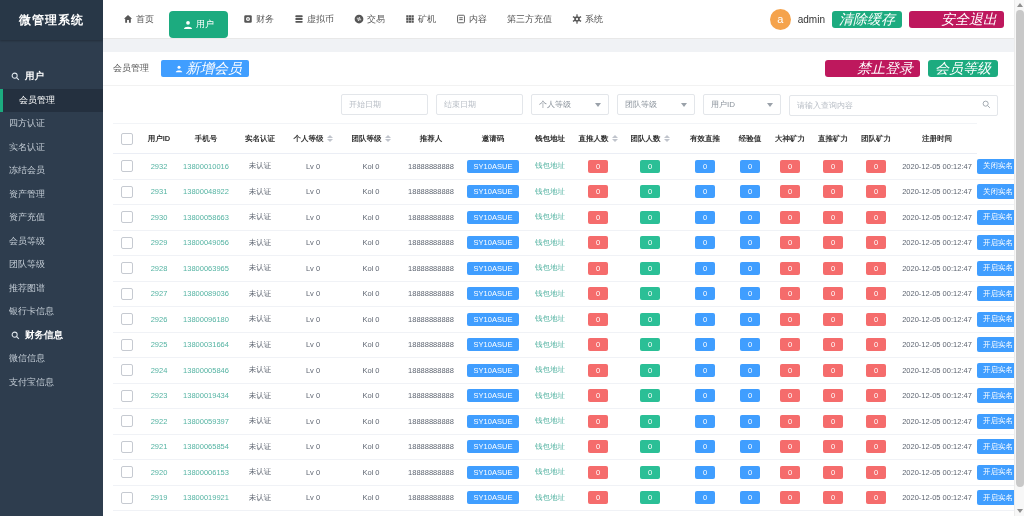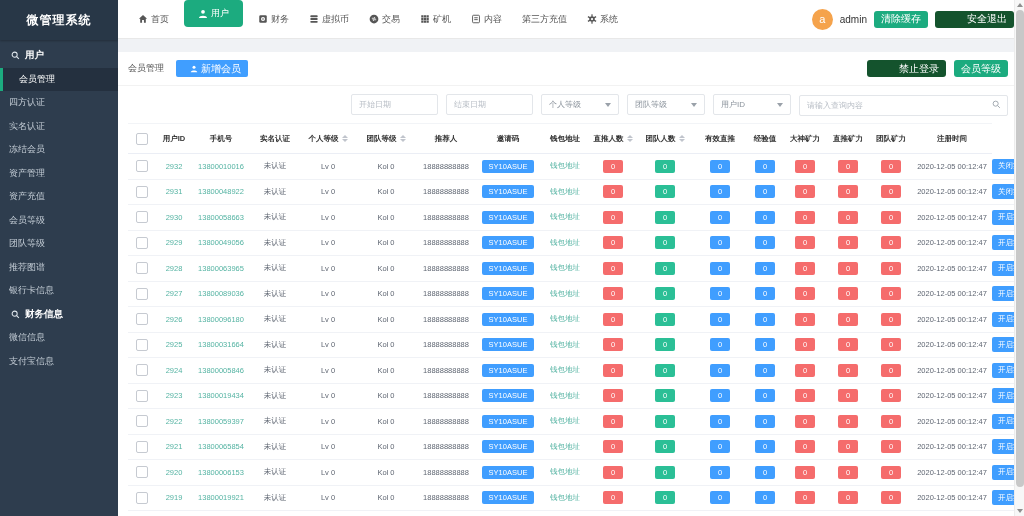--- a/index.html
+++ b/index.html
@@ -1,44 +1,44 @@
 <!DOCTYPE html>
 <html><head>
 <meta charset="utf-8">
 <style>
   * { margin:0; padding:0; box-sizing:border-box; }
   html,body { width:1024px; height:516px; overflow:hidden; }
   body { font-family:"Liberation Sans","DejaVu Sans",sans-serif; background:#f0f2f5; }
   .app { position:relative; width:1024px; height:516px; display:flex; overflow:hidden; background:#f0f2f5; }
 
   
-  .sidebar { width:118px; flex-shrink:0; background:#2e3d4e; display:flex; flex-direction:column; }
+  .sidebar { width:103px; flex-shrink:0; background:#2e3d4e; display:flex; flex-direction:column;gap:21px; }
   .logo { height:40px; line-height:40px; text-align:center; color:#fff; font-size:12px; font-weight:bold; letter-spacing:1px; background:#283747; box-shadow:0 1px 2px rgba(0,0,0,.25); }
   .side-nav { padding-top:4px; }
   .side-entry { height:23.5px; display:flex; align-items:center; cursor:pointer; }
   .side-entry.group { padding-left:11px; color:#fff; font-size:9.5px; font-weight:bold; }
   .side-entry.group .gicon { margin-right:5px; }
   .side-entry.item { padding-left:9px; color:#c4cdd6; font-size:9px; }
   .side-entry.item.active { background:#24303f; border-left:3px solid #1cab7f; padding-left:16px; color:#fff; }
 
   
   .main { width:911px; display:flex; flex-direction:column; background:#f0f2f5; overflow:hidden; }
   .navbar { height:39px; background:#fff; border-bottom:1px solid #e8e8e8; display:flex; align-items:center; padding:0 10px; flex-shrink:0; }
-  .nav-items { display:flex; align-items:flex-start; height:100%; }
+  .nav-items { display:flex; align-items:flex-end; height:100%; }
   .nav-item { display:inline-flex; align-items:center; gap:3px; padding:0 10px; font-size:9px; color:#565656; height:100%; cursor:pointer; text-decoration:none; }
   .nav-item svg { width:10px; height:10px; }
   .nav-item.active { background:#1cab7f; color:#fff; height:27px; border-radius:4px; margin:0 5px; padding:0 14px; }
   .nav-right { margin-left:auto; display:flex; align-items:center; gap:7px; }
   .avatar { width:21px; height:21px; border-radius:50%; background:#f5a34c; color:#fff; font-size:11px; display:inline-flex; align-items:center; justify-content:center; cursor:pointer; }
   .admin-name { font-size:10px; color:#333; }
 
   .btn { border:none; cursor:pointer; color:#fff; border-radius:3px; font-family:inherit; white-space:nowrap; }
-  .btn.sm { height:17px; font-size:10px; padding:0 7px; }
+  .btn.sm { height:17px; font-size:14px; padding:0 7px;font-style:italic; }
   .btn.green { background:#1cab7f; }
-  .btn.red { background:#14532d;padding-left:32px; }
+  .btn.red { background:#be185d;padding-left:32px; }
   .btn.blue { background:#409eff; }
 
   
   .card { flex:1; margin-top:13px; background:#fff; display:flex; flex-direction:column; overflow:hidden; }
   .card-title { height:34px; flex-shrink:0; display:flex; align-items:center; padding:0 16px 0 10px; border-bottom:1px solid #f2f2f2; }
   .title-text { font-size:9px; color:#555; }
   .btn.add { margin-left:12px; display:inline-flex; align-items:center; gap:3px; border-radius:2px;padding-left:14px; }
   .btn.add svg { width:8px; height:8px; }
   .title-right { margin-left:auto; display:flex; gap:8px; }
 

